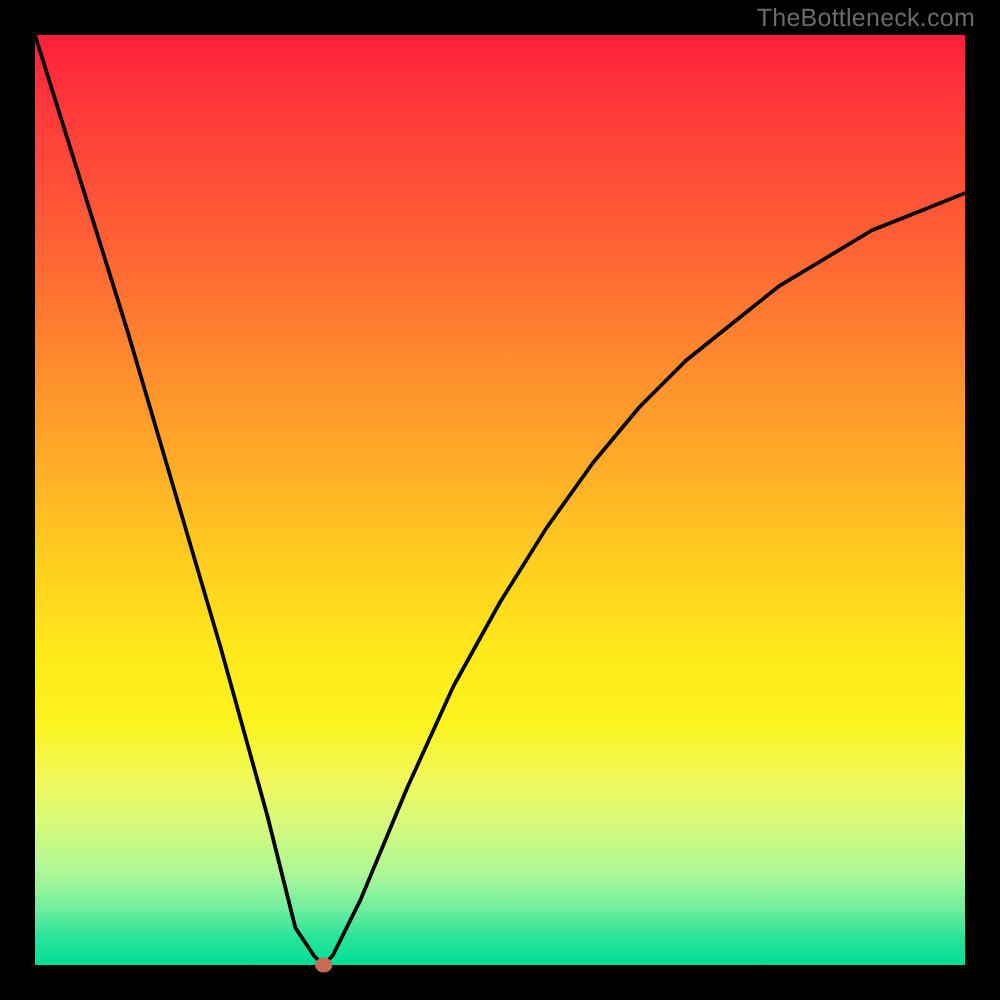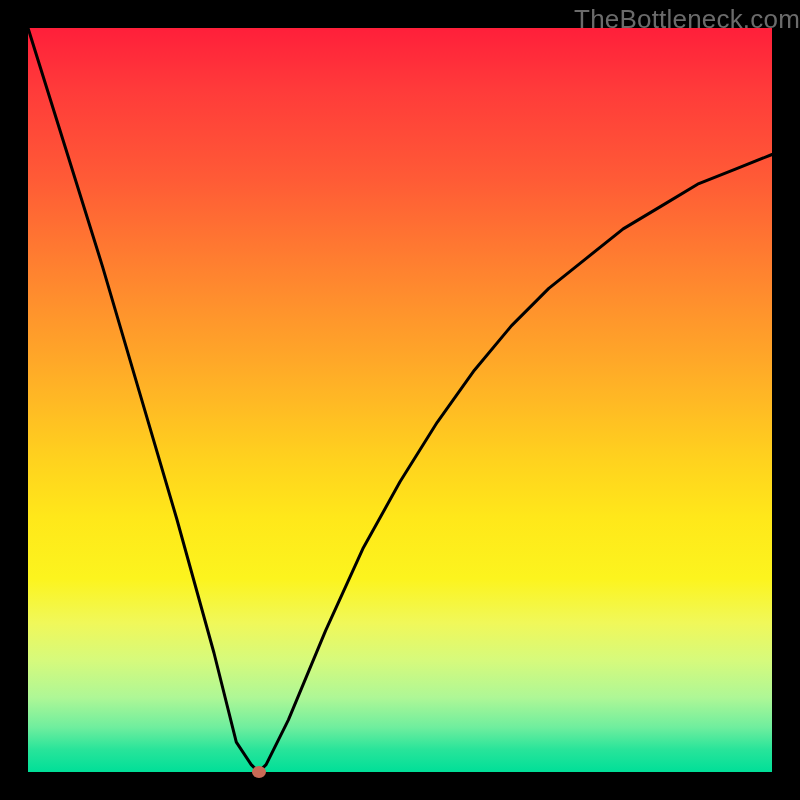--- a/index.html
+++ b/index.html
@@ -39,23 +39,23 @@
       #d6fa7c 85%,
       #aef796 90%,
       #6fee9e 94%,
       #28e49a 97%,
       #00df98 100%
     );
   }
   .watermark {
     position: absolute;
     top: 4px;
-    right: 0;
+    right: 20px;
     color: #6b6b6b;
-    font-size: 26px;
+    font-size: 20px;
     font-weight: 400;
     letter-spacing: 0.2px;
     user-select: none;
   }
   svg.curve {
     position: absolute;
     left: 0;
     top: 0;
     width: 744px;
     height: 744px;

